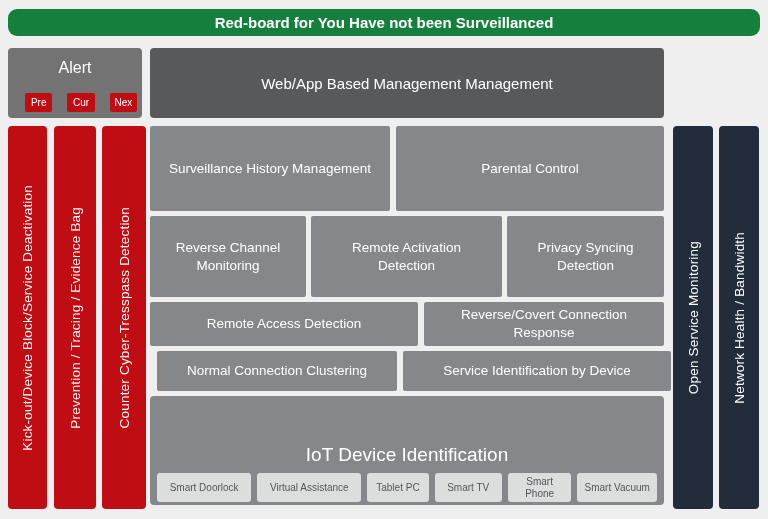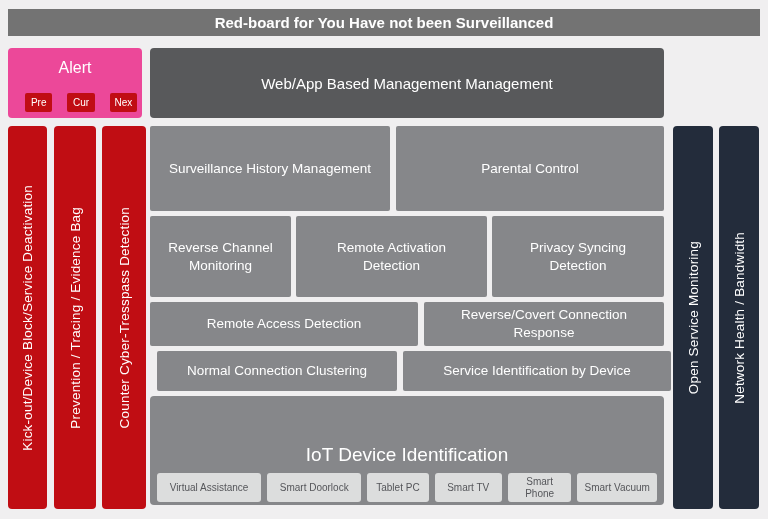--- a/index.html
+++ b/index.html
@@ -14,34 +14,34 @@
     position: relative;
     overflow: hidden;
   }
   .stage { position: absolute; inset: 0; }
 
   
   .banner {
     position: absolute;
     left: 8px; top: 9px;
     width: 752px; height: 27px;
-    background: #737373;
-    border-radius: 0;
+    background: #15803d;
+    border-radius: 9px;
     color: #ffffff;
     font-size: 15px;
     font-weight: 700;
     display: flex; align-items: center; justify-content: center;
   }
 
   
   .alert-box {
     position: absolute;
     left: 8px; top: 48px;
     width: 134px; height: 70px;
-    background: #ec4899;
+    background: #737373;
     border-radius: 4px;
     box-sizing: border-box;
   }
   .alert-title {
     color: #ffffff;
     font-size: 16px;
     text-align: center;
     padding-top: 11px;
   }
   .alert-buttons {
@@ -115,21 +115,21 @@
     color: #ffffff;
     font-size: 13.5px;
     line-height: 1.3;
     display: flex; align-items: center; justify-content: center;
     text-align: center;
     box-sizing: border-box;
     padding: 0 14px;
   }
   .w-a { width: 240px; flex: none; }
   .w-b { flex: 1; }
-  .w-r2a { width: 141px; flex: none; padding: 0 12px; }
+  .w-r2a { width: 156px; flex: none; padding: 0 12px; }
   .w-r2b { width: 191px; flex: none; }
   .w-r2c { flex: 1; }
 
   
   .iot {
     position: absolute;
     left: 150px; top: 396px;
     width: 514px; height: 109px;
     background: #86878a;
     border-radius: 4px;
@@ -211,22 +211,22 @@
   </div>
 
   <div class="row row4">
     <div class="block w-a">Normal Connection Clustering</div>
     <div class="block w-b">Service Identification by Device</div>
   </div>
 
   <div class="iot">
     <div class="iot-title">IoT Device Identification</div>
     <div class="iot-devices">
+      <div class="device d1">Smart Doorlock</div>
       <div class="device d0">Virtual Assistance</div>
-      <div class="device d1">Smart Doorlock</div>
       <div class="device d2">Tablet PC</div>
       <div class="device d3">Smart TV</div>
       <div class="device d4">Smart Phone</div>
       <div class="device d6">Smart Vacuum</div>
     </div>
   </div>
 
   <div class="vbar navy rbar1">
     <span>Open Service Monitoring</span>
   </div>

